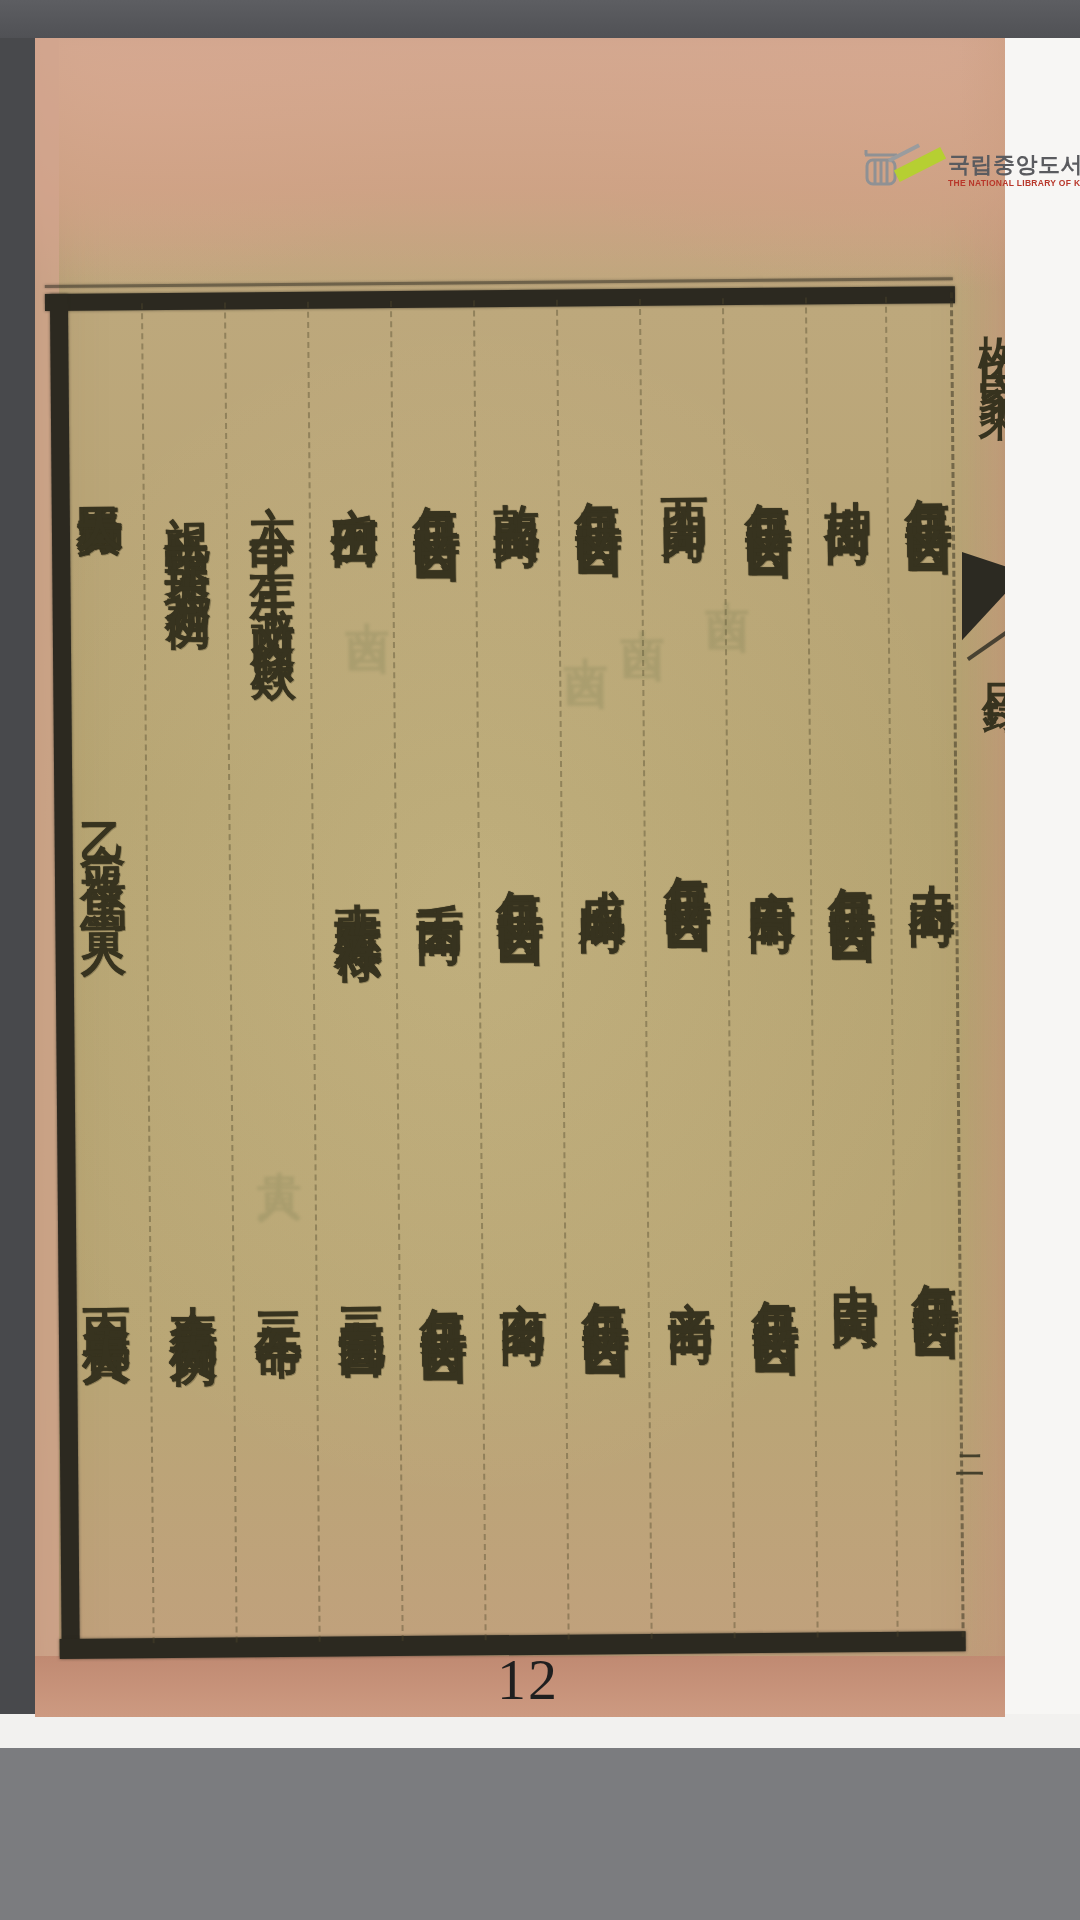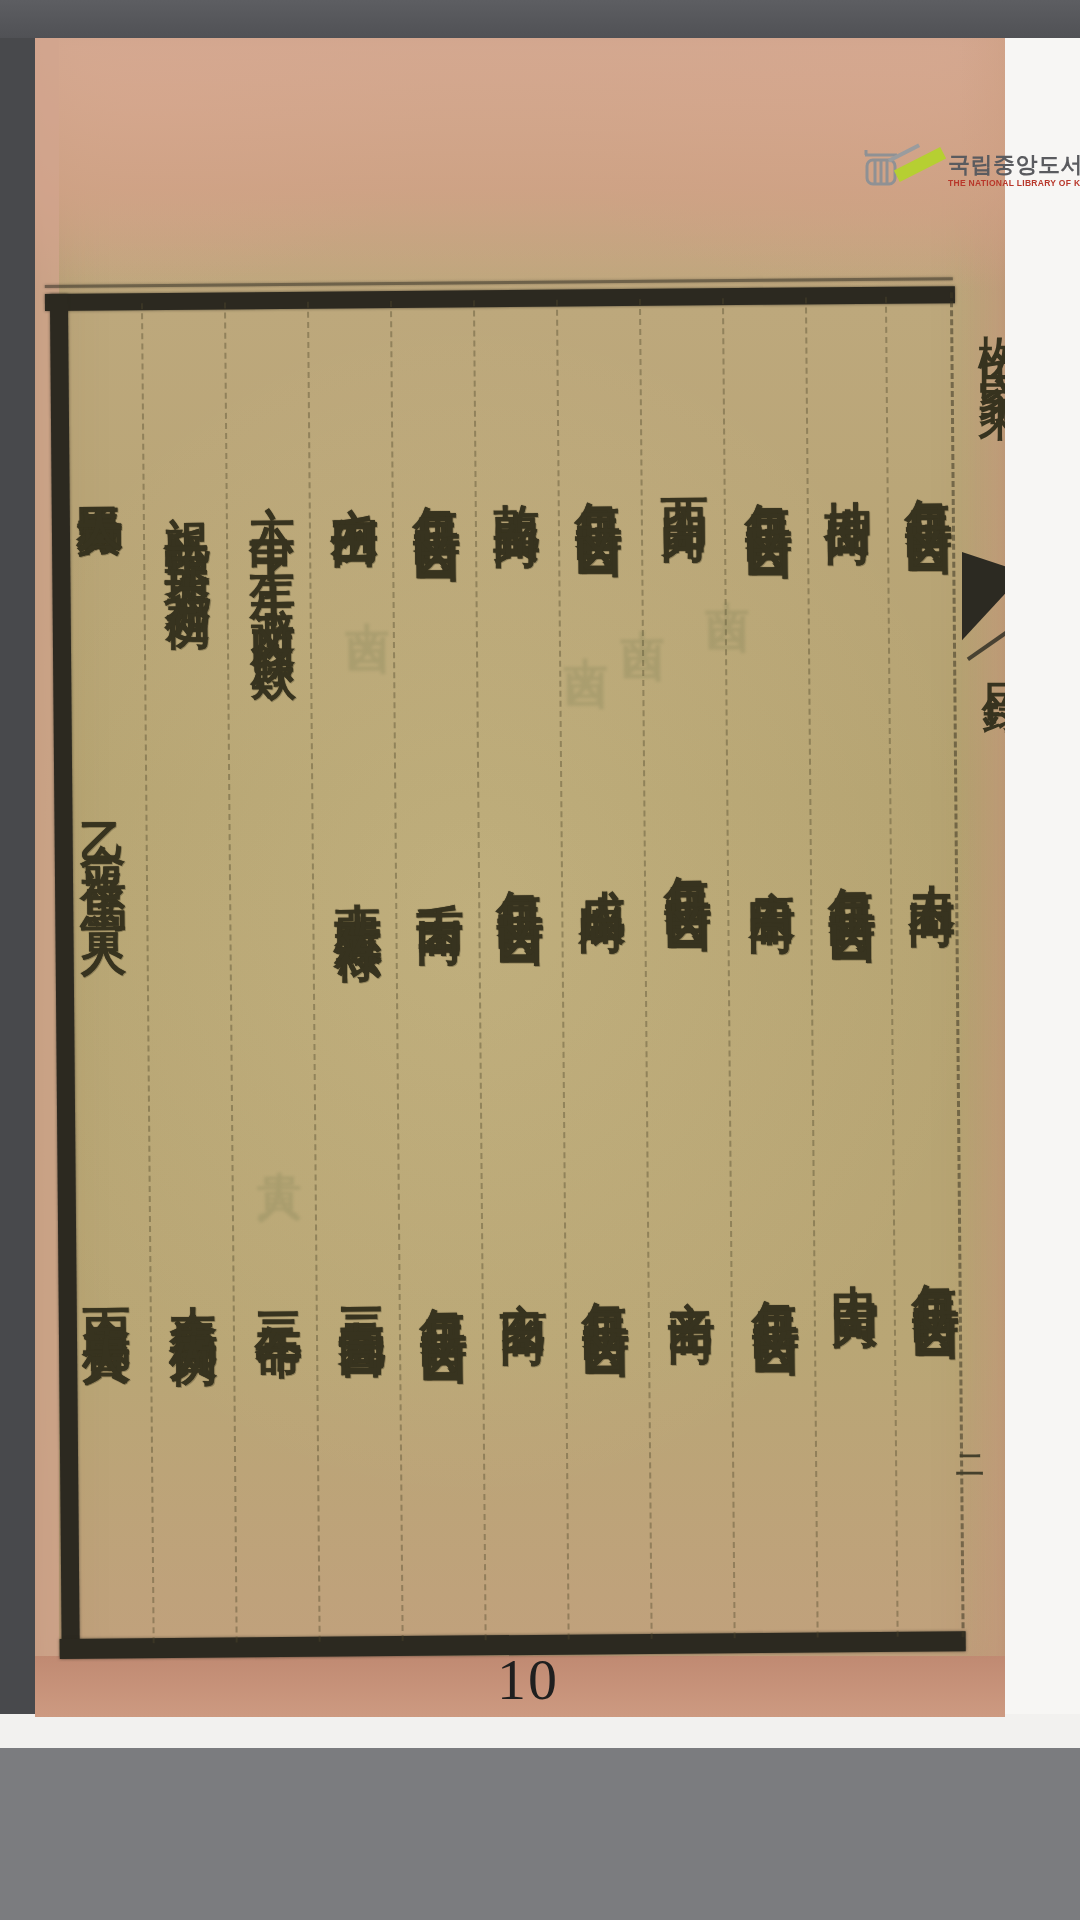--- a/index.html
+++ b/index.html
@@ -162,21 +162,21 @@
       <div class="ent wide2" style="left:41px;top:745px;">乙命祿馬貴人</div>
       <div class="ent" style="left:41px;top:1230px;">丙命祿馬貴人</div>
     </div>
 
     <div class="spine-title">栁氏家乘</div>
     <div class="fishtail"></div>
     <div class="fishline"></div>
     <div class="spine-section">目錄</div>
     <div class="spine-folio">二</div>
 
-    <div class="stamp">10</div>
+    <div class="stamp">12</div>
   </div>
 
   <div class="logo">
     <svg width="34" height="44" style="position:absolute;left:4px;top:6px;" viewBox="0 0 34 44">
       <path d="M2 2 V7 M1 7 H33" stroke="#8f9194" stroke-width="3" fill="none"></path>
       <rect x="3" y="12" width="28" height="24" rx="6" fill="none" stroke="#8f9194" stroke-width="3"></rect>
       <line x1="11" y1="12" x2="11" y2="36" stroke="#8f9194" stroke-width="3"></line>
       <line x1="17" y1="12" x2="17" y2="36" stroke="#8f9194" stroke-width="3"></line>
       <line x1="23" y1="12" x2="23" y2="36" stroke="#8f9194" stroke-width="3"></line>
     </svg>

